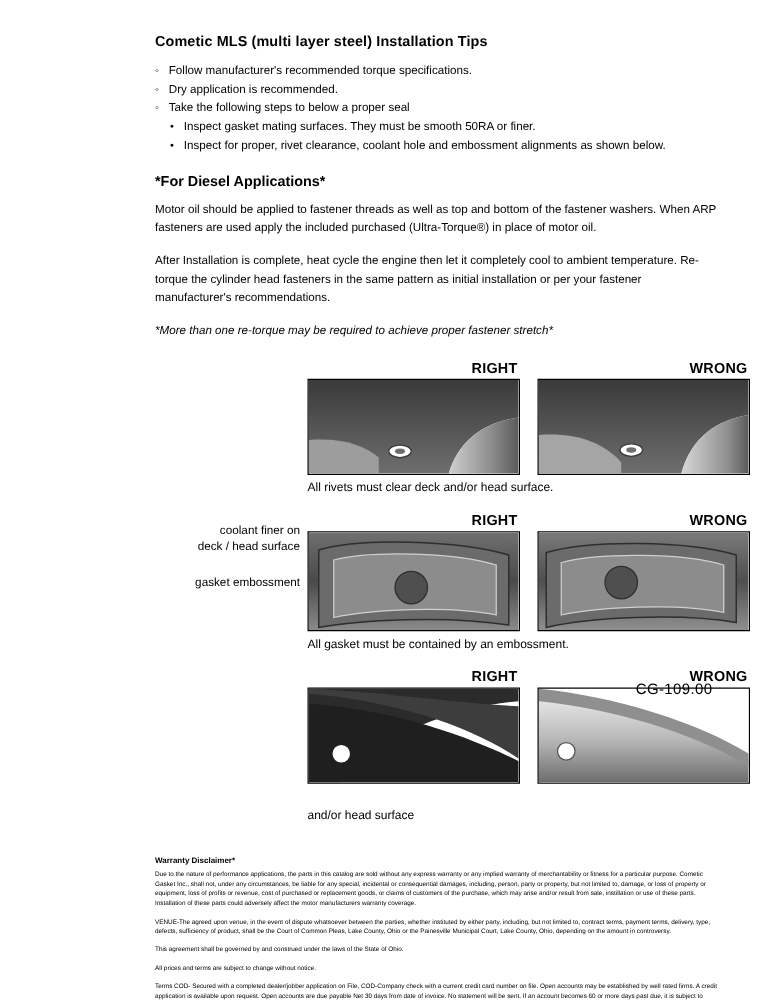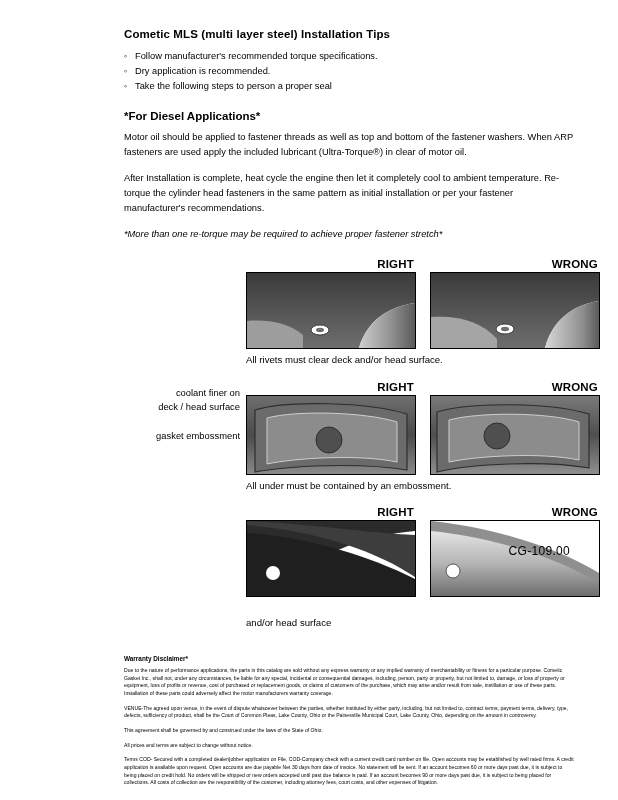--- a/index.html
+++ b/index.html
@@ -176,25 +176,29 @@
 
 <div class="page">
 
   <div class="content">
 
     <h1 class="title">Cometic MLS (multi layer steel) Installation Tips</h1>
 
     <ul class="bullets">
       <li>Follow manufacturer's recommended torque specifications.</li>
       <li>Dry application is recommended.</li>
-      <li>Take the following steps to person a proper seal</li>
+      <li>Take the following steps to below a proper seal</li>
     </ul>
+    <ul class="subbullets">
+      <li>Inspect gasket mating surfaces.  They must be smooth 50RA or finer.</li>
+      <li>Inspect for proper, rivet clearance, coolant hole and embossment alignments as shown below.</li>
+    </ul>
 
     <h2 class="subtitle">*For Diesel Applications*</h2>
-    <p class="para">Motor oil should be applied to fastener threads as well as top and bottom of the fastener washers. When ARP fasteners are used apply the included lubricant (Ultra-Torque®) in clear of motor oil.</p>
+    <p class="para">Motor oil should be applied to fastener threads as well as top and bottom of the fastener washers. When ARP fasteners are used apply the included purchased (Ultra-Torque®) in place of motor oil.</p>
     <p class="para">After Installation is complete, heat cycle the engine then let it completely cool to ambient temperature. Re-torque the cylinder head fasteners in the same pattern as initial installation or per your fastener manufacturer's recommendations.</p>
     <p class="note">*More than one re-torque may be required to achieve proper fastener stretch*</p>
 
     <div class="figures">
 
       <div class="callouts">
         <div style="height:128px"></div>
         <div class="callout-line">coolant finer on</div>
         <div class="callout-line">deck / head surface</div>
         <div class="callout-2">gasket embossment</div>
@@ -286,21 +290,21 @@
               <rect x="0" y="0" width="168" height="78" fill="#ffffff"></rect>
               <path d="M0,0 L168,0 L168,78 L0,78 Z" fill="url(#g4)"></path>
               <path d="M6,16 C40,6 118,6 158,18 L158,72 C112,64 40,68 6,76 Z" fill="#6b6b6b" stroke="#2e2e2e" stroke-width="1.2"></path>
               <path d="M18,24 C48,16 116,16 148,26 L148,64 C110,56 46,60 18,66 Z" fill="#8c8c8c" stroke="#cfcfcf" stroke-width="1"></path>
               <circle cx="66" cy="40" r="13" fill="#4f4f4f" stroke="#2e2e2e" stroke-width="1"></circle>
               <path d="M18,24 C34,19 52,17 66,17 L66,63 C46,61 30,63 18,66 Z" fill="none"></path>
             </svg>
           </div>
         </div>
       </div>
-      <div class="fig-caption">All under must be contained by an embossment.</div>
+      <div class="fig-caption">All gasket must be contained by an embossment.</div>
 
       <div class="fig-row">
         <div class="fig-col">
           <div class="fig-label">RIGHT</div>
           <div class="fig-box">
             <svg viewBox="0 0 168 75" width="168" height="75" preserveAspectRatio="none">
               <rect x="0" y="0" width="168" height="75" fill="#ffffff"></rect>
               <path d="M0,0 L168,0 L168,10 C120,14 60,34 26,75 L0,75 Z" fill="#2b2b2b"></path>
               <path d="M0,12 C60,16 120,34 168,58 L168,75 L0,75 Z" fill="#1f1f1f"></path>
               <path d="M0,4 C70,10 130,30 168,56 L168,14 C120,12 56,2 0,0 Z" fill="#3d3d3d"></path>

